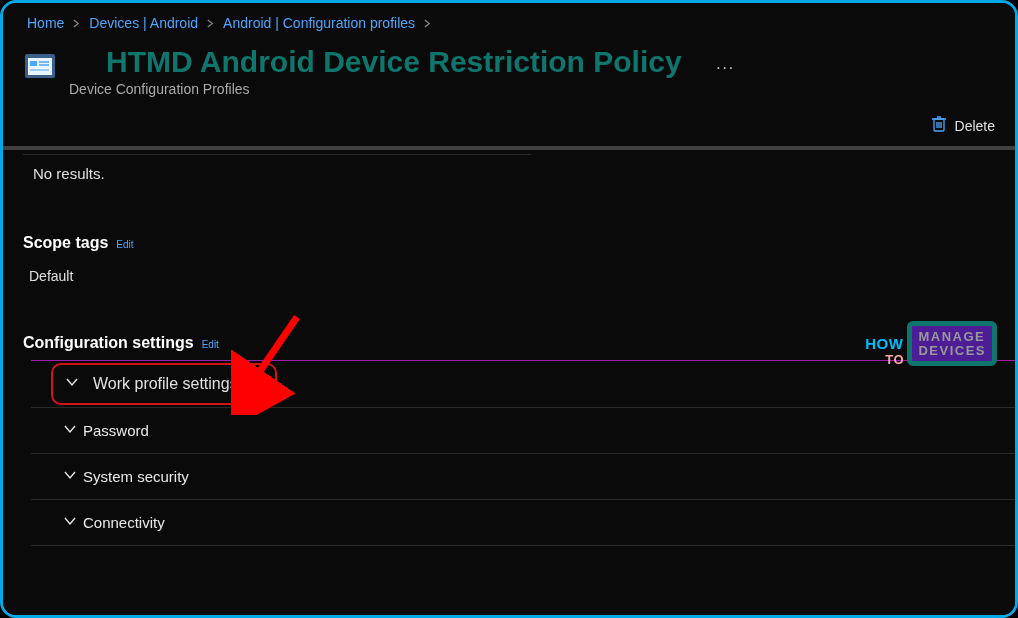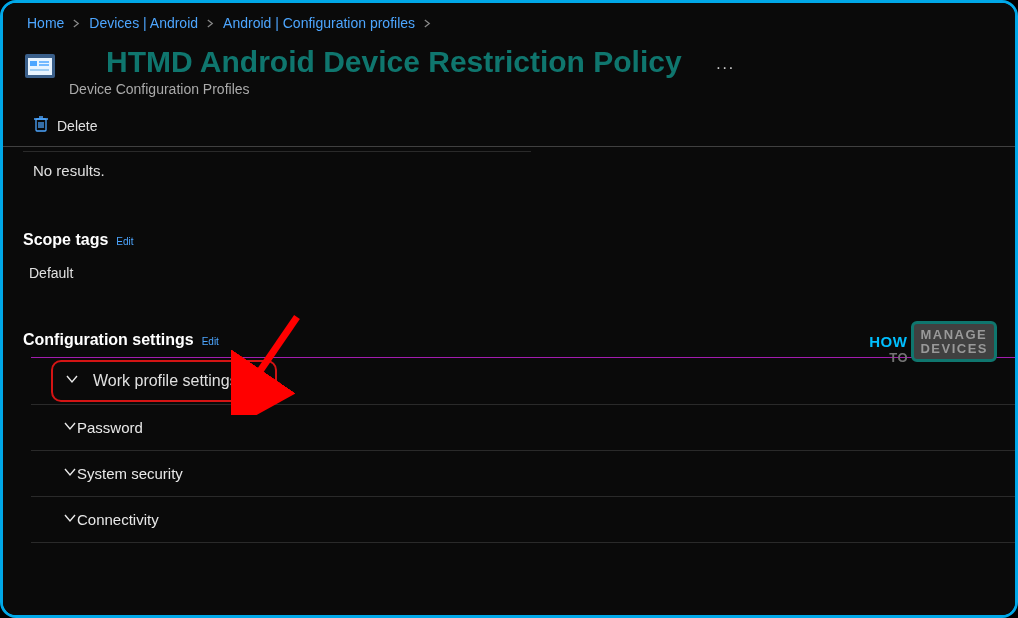--- a/index.html
+++ b/index.html
@@ -73,21 +73,22 @@
       color: #ccc;
       font-size: 16px;
       letter-spacing: 1px;
       cursor: pointer;
     }
     .toolbar {
       display: flex;
       align-items: center;
       gap: 8px;
       padding: 18px 20px 10px 30px;
-      border-bottom: 1px solid #404040;
+      border-bottom: 4px solid #404040;
+      justify-content: flex-end;
     }
     .delete-btn {
       display: flex;
       align-items: center;
       gap: 8px;
       color: #e0e0e0;
       cursor: pointer;
       font-size: 14px;
     }
     .delete-icon {
@@ -139,21 +140,21 @@
       padding: 0 20px 8px 20px;
       margin-top: 50px;
     }
     .accordion-list {
       border-top: 1px solid #a21caf;
       margin-left: 28px;
     }
     .accordion-item {
       display: flex;
       align-items: center;
-      gap: 0;
+      gap: 6px;
       padding: 14px 20px 14px 32px;
       border-bottom: 1px solid #2a2a2a;
       cursor: pointer;
       font-size: 15px;
       color: #e8e8e8;
     }
     .chevron-down {
       flex-shrink: 0;
     }
     .highlighted {
@@ -185,32 +186,32 @@
     }
     .wm-how {
       color: #00bfff;
       font-family: Arial, sans-serif;
       font-size: 15px;
       font-weight: 900;
       margin-right: 4px;
       letter-spacing: 0.5px;
     }
     .wm-to {
-      color: #737373;
+      color: #fca5a5;
       font-family: Arial, sans-serif;
       font-size: 13px;
       font-weight: 900;
       position: absolute;
       left: 20px;
       top: 17px;
       letter-spacing: 0.5px;
     }
     .wm-box {
-      background: #404040;
-      border: 3px solid #0f766e;
+      background: #4c1d95;
+      border: 5px solid #0f766e;
       border-radius: 6px;
       padding: 4px 6px;
       color: #999;
       font-family: Arial, sans-serif;
       font-size: 13px;
       font-weight: 700;
       line-height: 1.05;
       letter-spacing: 1.5px;
     }
   </style>

